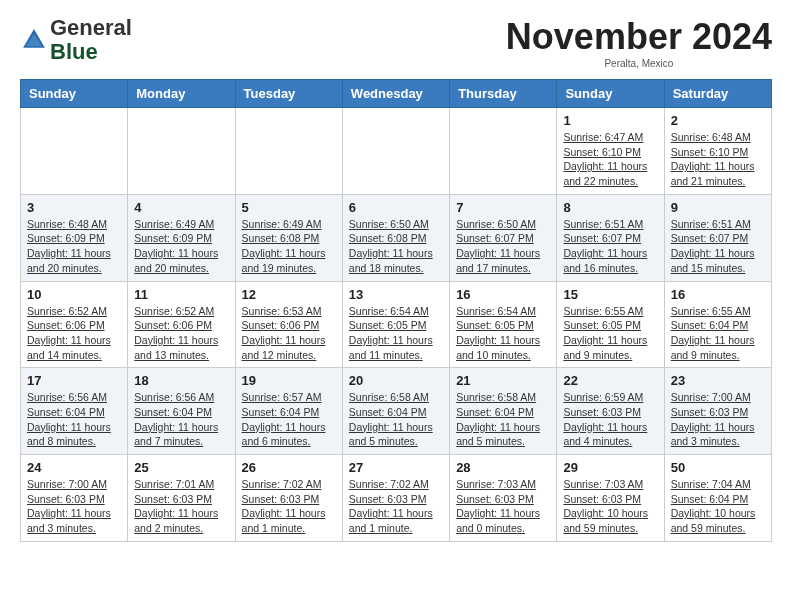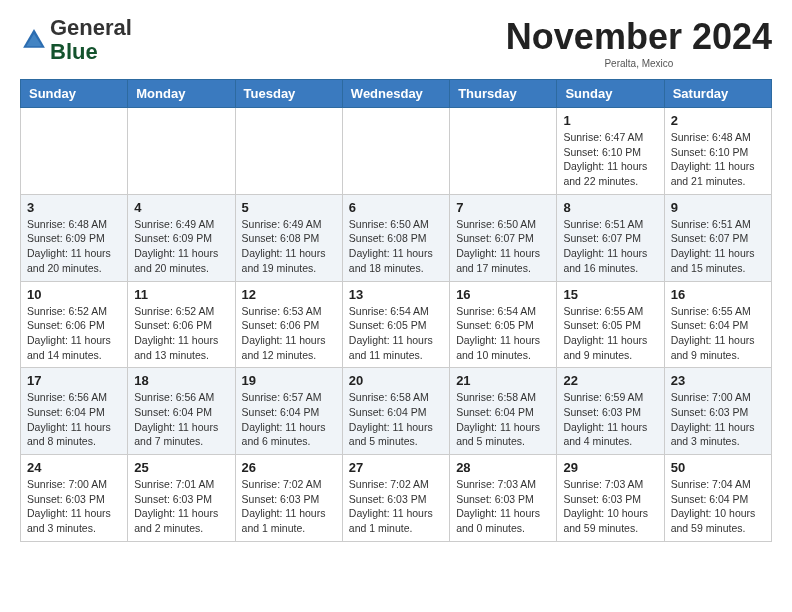--- a/index.html
+++ b/index.html
@@ -87,20 +87,21 @@
       font-size: 13px;
       font-weight: bold;
       color: #222;
       display: block;
       margin-bottom: 2px;
     }
     .day-info {
       font-size: 10.5px;
       color: #333;
       line-height: 1.4;
+      text-decoration: underline;
     }
     .empty-cell {
       background: #fff !important;
     }
     
     .row-even td { background: #e8eff7; }
     .row-odd td { background: #fff; }
   </style>
 </head>
 <body>

